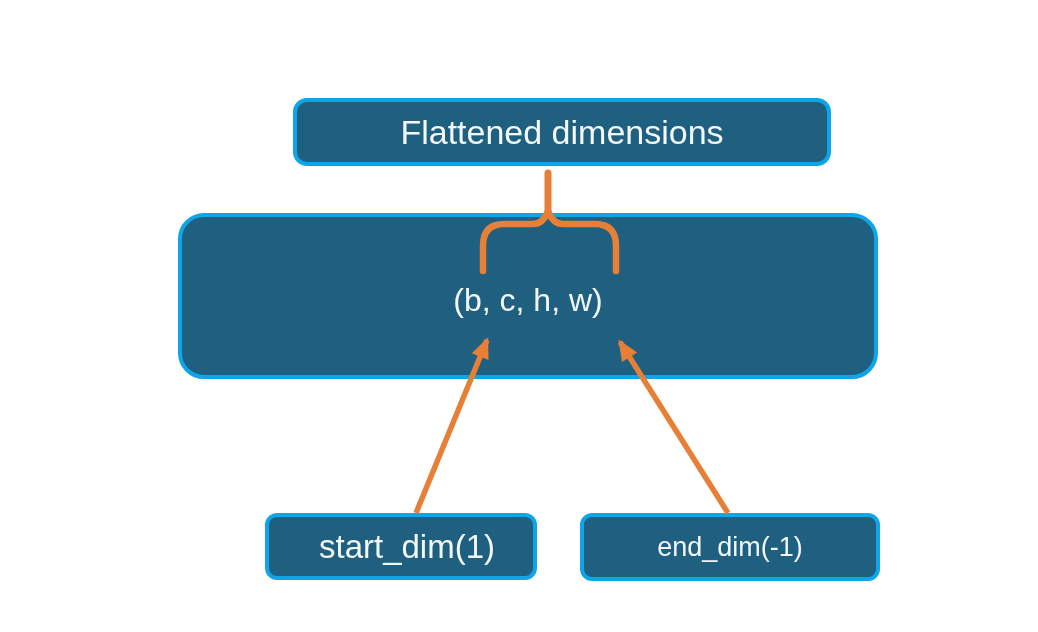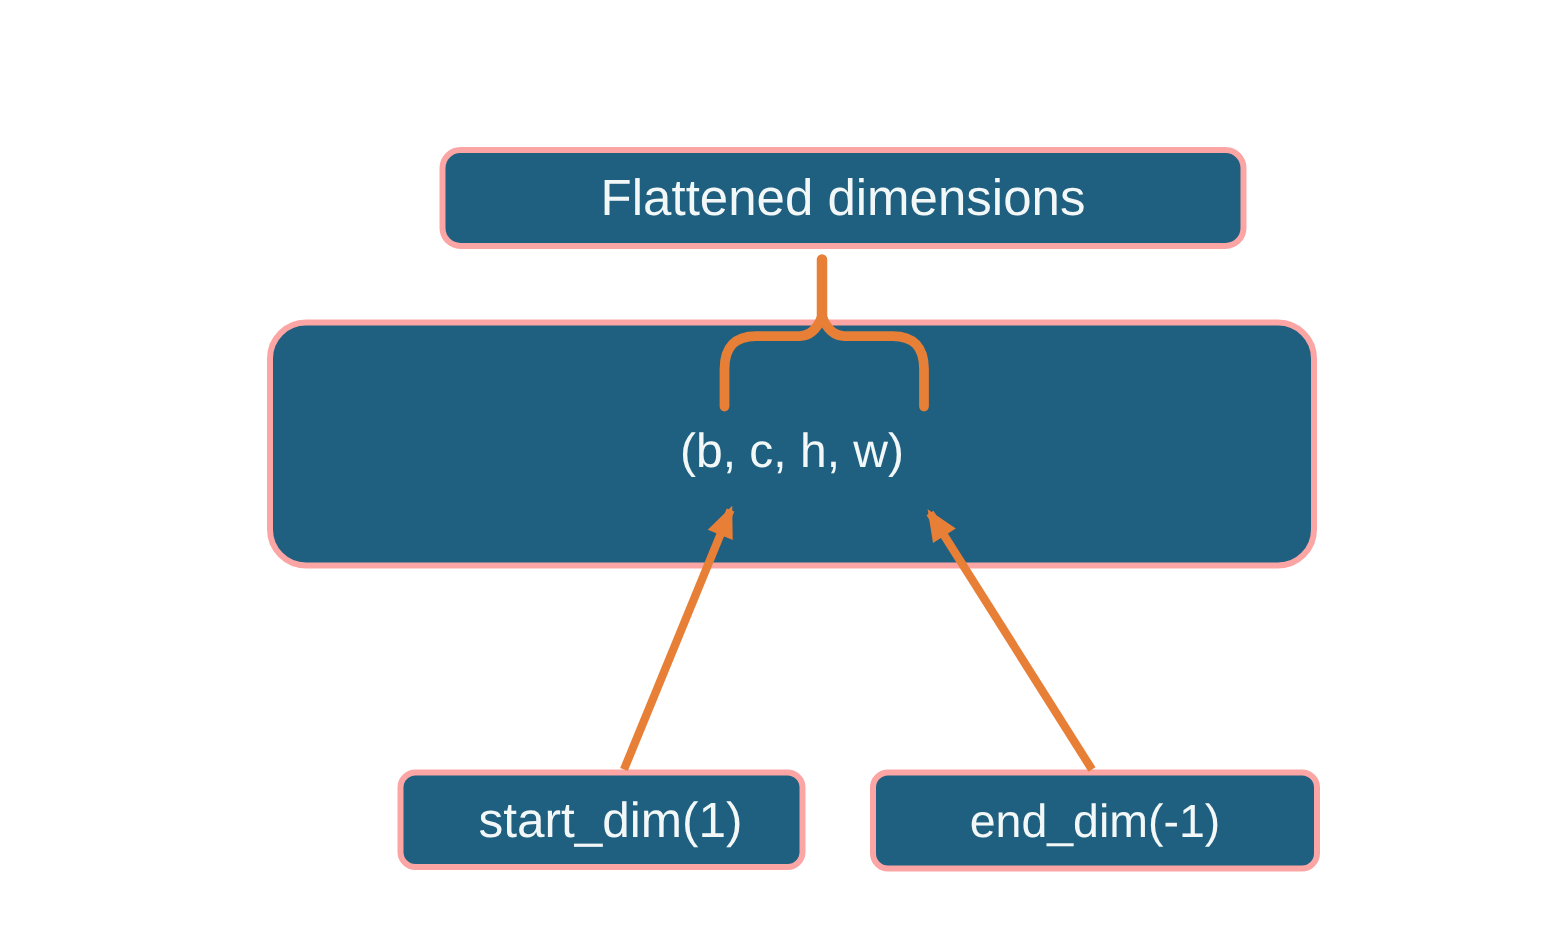--- a/index.html
+++ b/index.html
@@ -12,21 +12,21 @@
     position: relative;
     width: 1038px;
     height: 632px;
     background: #ffffff;
     overflow: hidden;
   }
   .node {
     position: absolute;
     box-sizing: border-box;
     background: #1f5f7f;
-    border: 4px solid #fca5a5;
+    border: 4px solid #0ea5e9;
     display: flex;
     align-items: center;
     justify-content: center;
     color: #f2f7f8;
   }
   .node .label {
     white-space: nowrap;
     line-height: 1;
   }
   .title-box {
@@ -46,21 +46,21 @@
     left: 265px; top: 513px;
     width: 272px; height: 67px;
     border-radius: 12px;
     font-size: 33px;
     padding-left: 12px;
   }
   .end-box {
     left: 580px; top: 513px;
     width: 300px; height: 68px;
     border-radius: 12px;
-    font-size: 31px;
+    font-size: 27px;
   }
   .overlay {
     position: absolute;
     left: 0; top: 0;
     width: 1038px; height: 632px;
     pointer-events: none;
   }
 </style>
 </head>
 <body>

